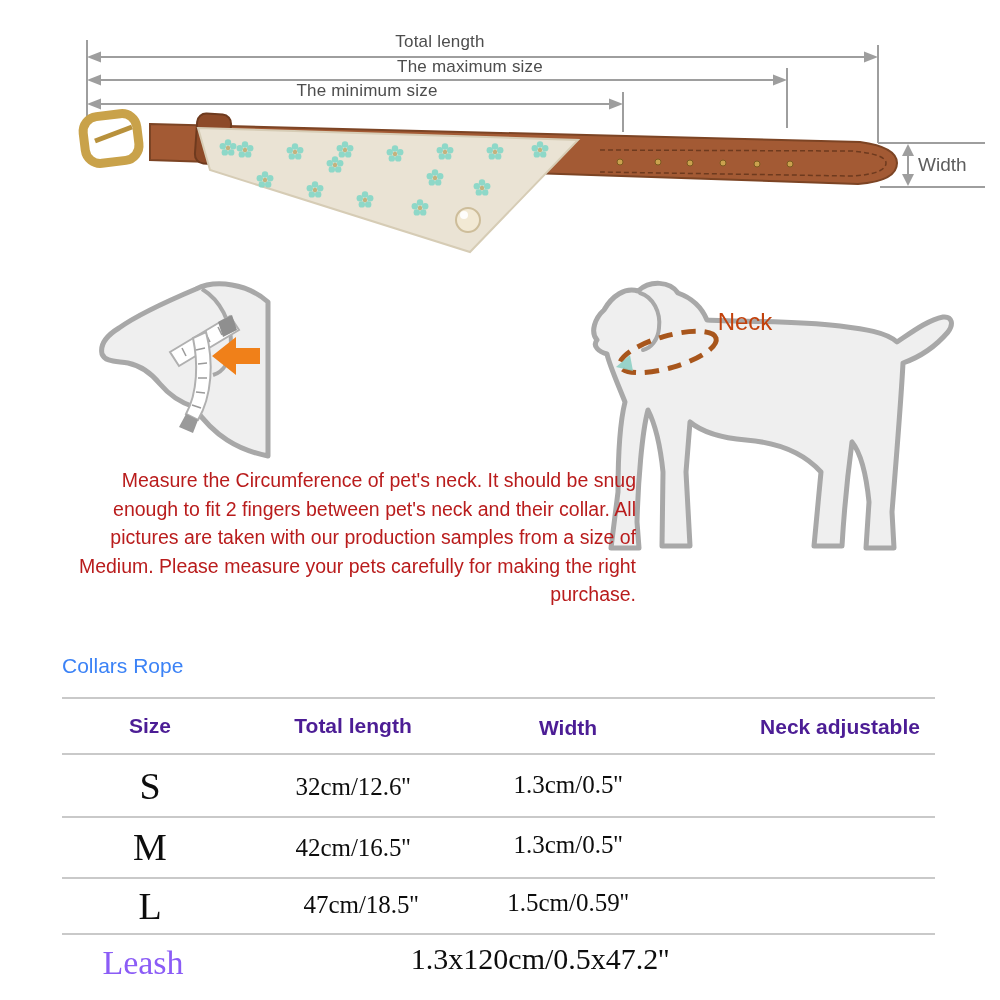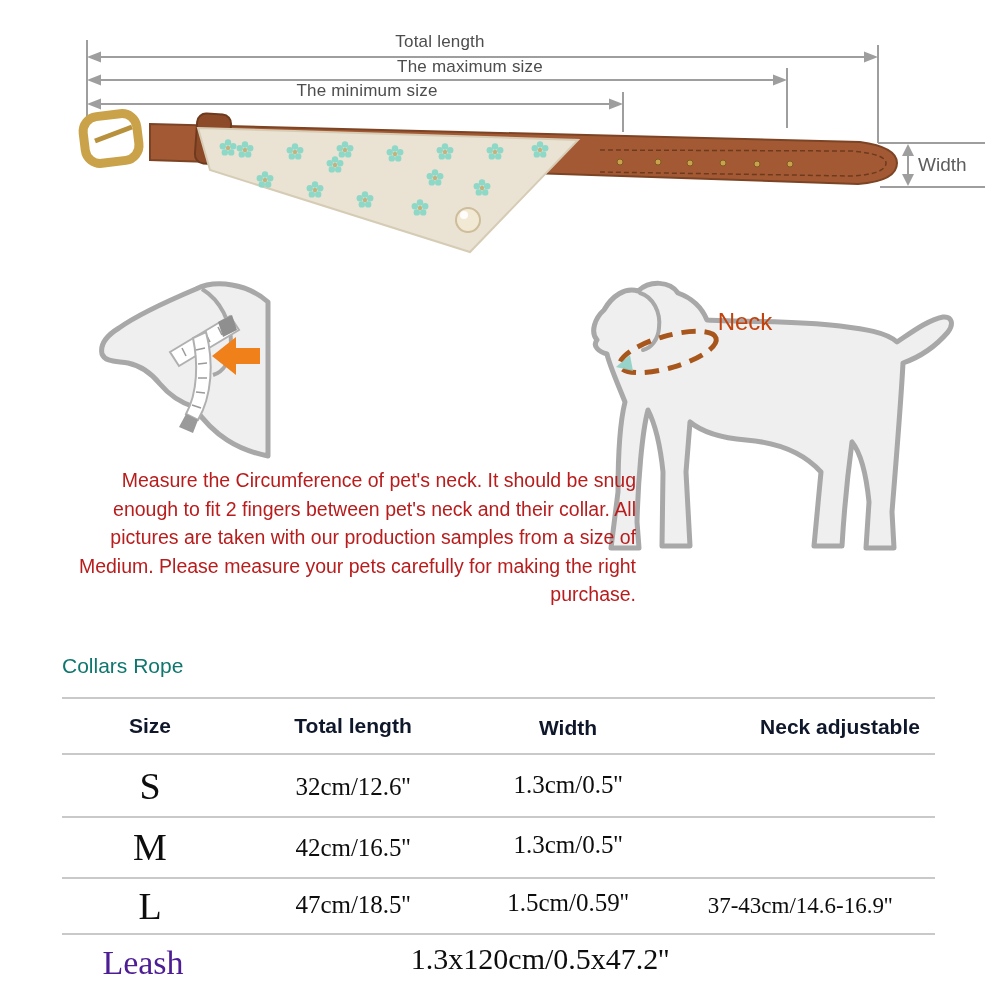--- a/index.html
+++ b/index.html
@@ -5,27 +5,27 @@
   html,body{margin:0;padding:0;background:#ffffff;}
   body{width:1000px;height:1000px;font-family:"Liberation Sans",sans-serif;}
   .canvas{position:relative;width:1000px;height:1000px;background:#ffffff;overflow:hidden;}
   .abs{position:absolute;}
   .ctr{transform:translate(-50%,-50%);white-space:nowrap;}
   .left{transform:translate(0,-50%);white-space:nowrap;}
   .dimlbl{font-size:17px;color:#4d4d4d;letter-spacing:.2px;}
   .widthlbl{font-size:19px;color:#5d5d5d;}
   .necklbl{font-size:24px;color:#c2410c;}
   .para{font-size:19.5px;line-height:28.5px;color:#b91c1c;text-align:right;}
-  .tbl-title{font-size:21px;color:#0f766e;}
-  .th{font-size:21px;font-weight:bold;color:#0f172a;}
+  .tbl-title{font-size:21px;color:#3b82f6;}
+  .th{font-size:21px;font-weight:bold;color:#4c1d95;}
   .serif{font-family:"Liberation Serif",serif;}
   .size-letter{font-size:38px;color:#0d0d0d;}
   .cell{font-size:25px;color:#0d0d0d;}
   .cell-sm{font-size:23px;color:#0d0d0d;}
-  .leash-label{font-size:34px;color:#4c1d95;}
+  .leash-label{font-size:34px;color:#8b5cf6;}
   .leash-value{font-size:30px;color:#0d0d0d;}
   .divider{height:2px;background:#c9c9c9;}
   svg{position:absolute;left:0;top:0;}
 </style>
 </head>
 <body>
 
 <div class="canvas">
 
   <svg width="1000" height="1000" viewBox="0 0 1000 1000">
@@ -232,20 +232,19 @@
 
   <div class="abs ctr serif size-letter" style="left:150px;top:786px;">S</div>
   <div class="abs ctr serif cell" style="left:353px;top:787px;">32cm/12.6''</div>
   <div class="abs ctr serif cell" style="left:568px;top:785px;">1.3cm/0.5''</div>
 
   <div class="abs ctr serif size-letter" style="left:150px;top:847px;">M</div>
   <div class="abs ctr serif cell" style="left:353px;top:848px;">42cm/16.5''</div>
   <div class="abs ctr serif cell" style="left:568px;top:845px;">1.3cm/0.5''</div>
 
   <div class="abs ctr serif size-letter" style="left:150px;top:906px;">L</div>
-  <div class="abs ctr serif cell" style="left:353px;top:905px;">47cm/18.5''</div>
+  <div class="abs ctr serif cell" style="left:361px;top:905px;">47cm/18.5''</div>
   <div class="abs ctr serif cell" style="left:568px;top:903px;">1.5cm/0.59''</div>
-  <div class="abs ctr serif cell-sm" style="left:800px;top:906px;">37-43cm/14.6-16.9''</div>
 
   <div class="abs ctr serif leash-label" style="left:143px;top:963px;">Leash</div>
   <div class="abs ctr serif leash-value" style="left:540px;top:959px;">1.3x120cm/0.5x47.2''</div>
 
 </div>
 
 </body></html>

